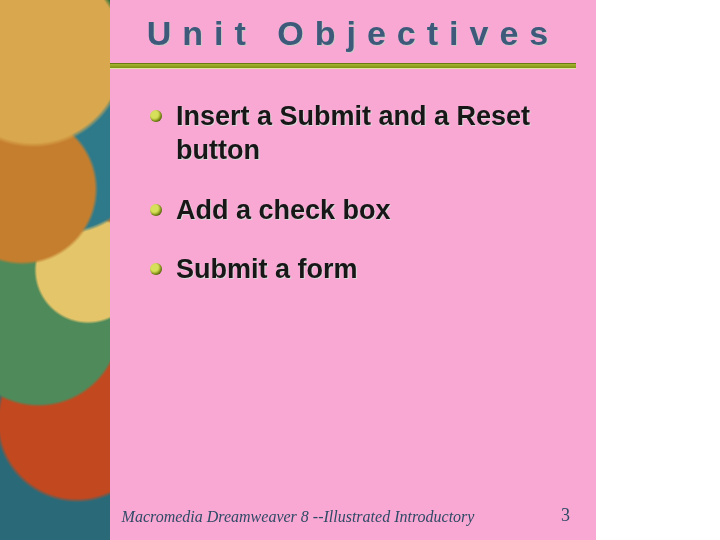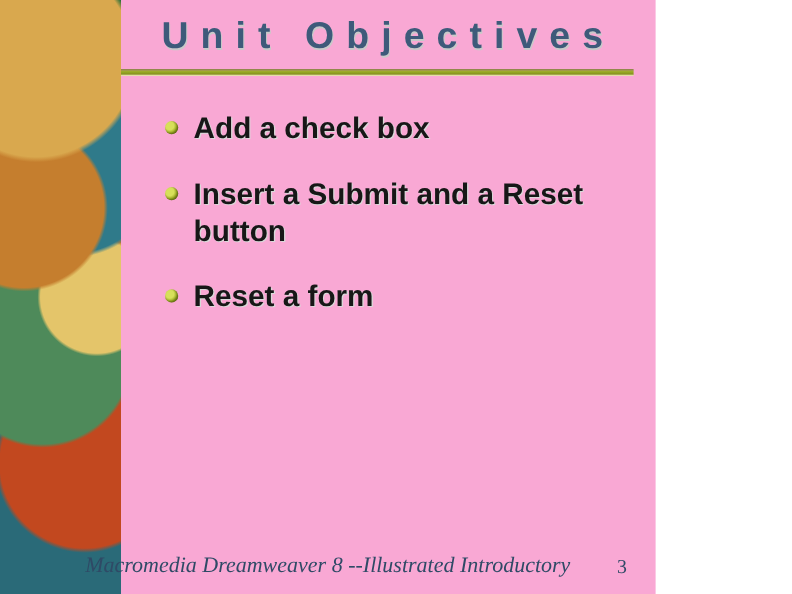--- a/index.html
+++ b/index.html
@@ -70,21 +70,21 @@
     border-radius: 50%;
     background: radial-gradient(circle at 35% 35%, #d7e05a 0 35%, #9fae22 60%, #6d7a14 100%);
     box-shadow: inset -1px -1px 2px rgba(0,0,0,0.35);
   }
   .footer {
     position: absolute;
     left: 0; right: 0; bottom: 14px;
     text-align: center;
     font-family: "Times New Roman", serif;
     font-style: italic;
-    font-size: 20px;
+    font-size: 16px;
     color: #2f4a66;
   }
   .pagenum {
     position: absolute;
     right: 26px; bottom: 14px;
     font-family: "Times New Roman", serif;
     font-size: 18px;
     color: #2f4a66;
   }
 </style>
@@ -96,28 +96,28 @@
   <div class="sidebar-art"></div>
 
   <div class="title-wrap">
     <div class="title">Unit Objectives</div>
   </div>
   <div class="title-rule"></div>
 
   <div class="content">
     <div class="obj-item">
       <span class="bullet"></span>
+      <span>Insert a Submit and a Reset button</span>
+    </div>
+    <div class="obj-item">
+      <span class="bullet"></span>
       <span>Add a check box</span>
     </div>
     <div class="obj-item">
       <span class="bullet"></span>
-      <span>Insert a Submit and a Reset button</span>
-    </div>
-    <div class="obj-item">
-      <span class="bullet"></span>
-      <span>Reset a form</span>
+      <span>Submit a form</span>
     </div>
   </div>
 
   <div class="footer">Macromedia Dreamweaver 8 --Illustrated Introductory</div>
   <div class="pagenum">3</div>
 
 </div>
 
 </body></html>

